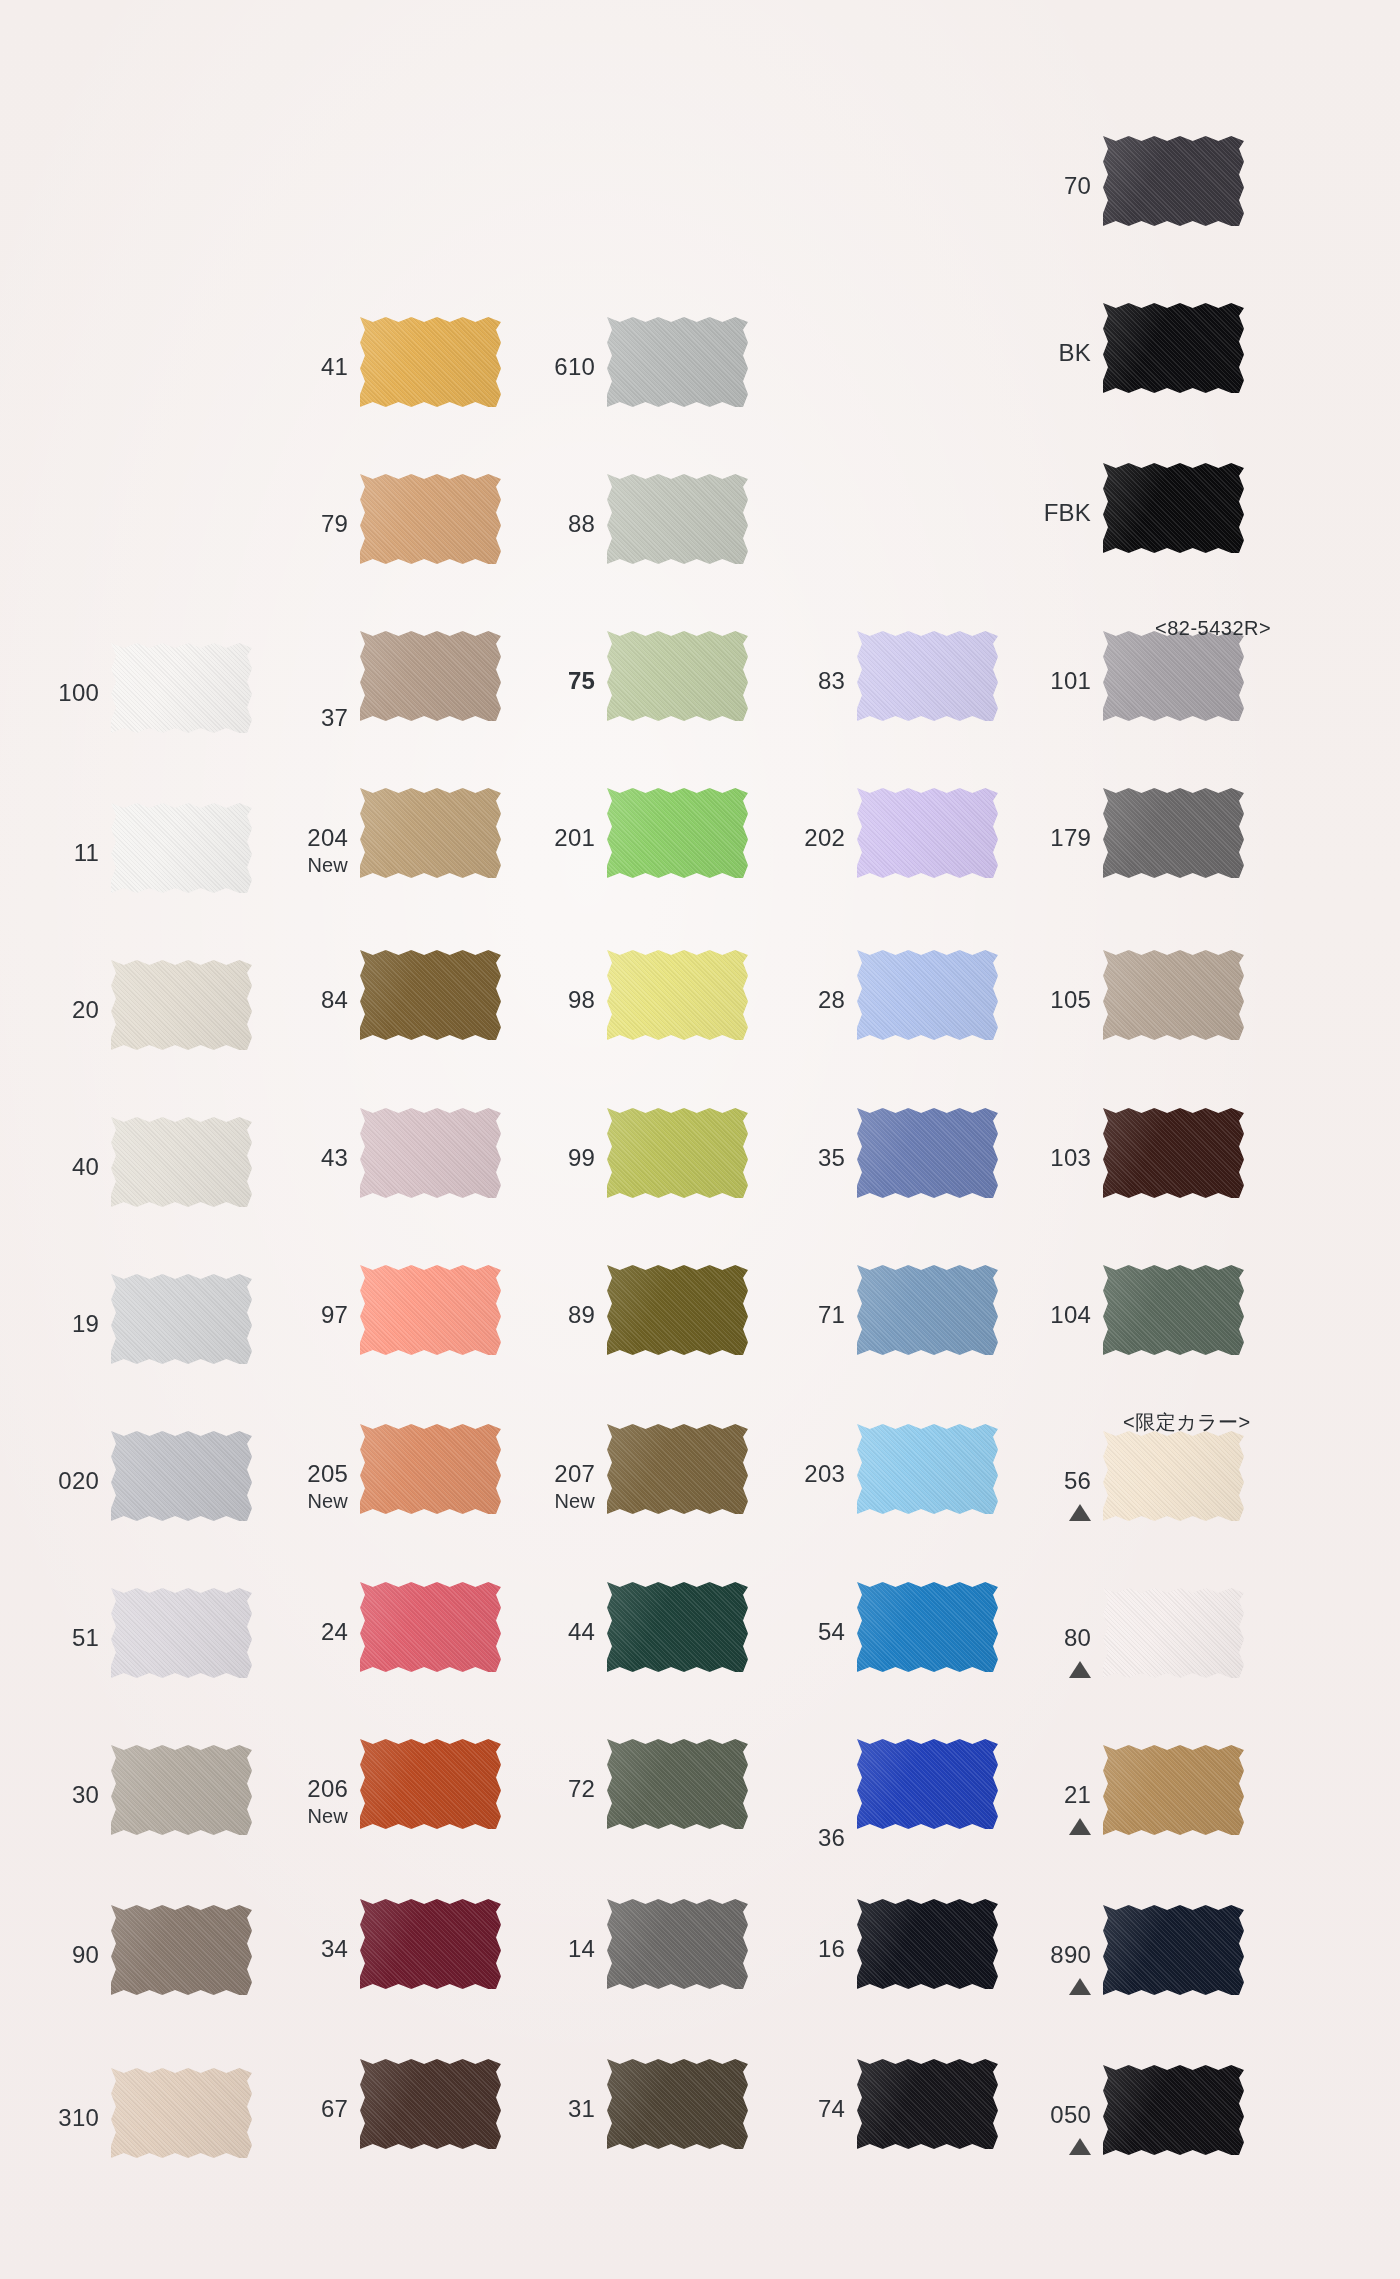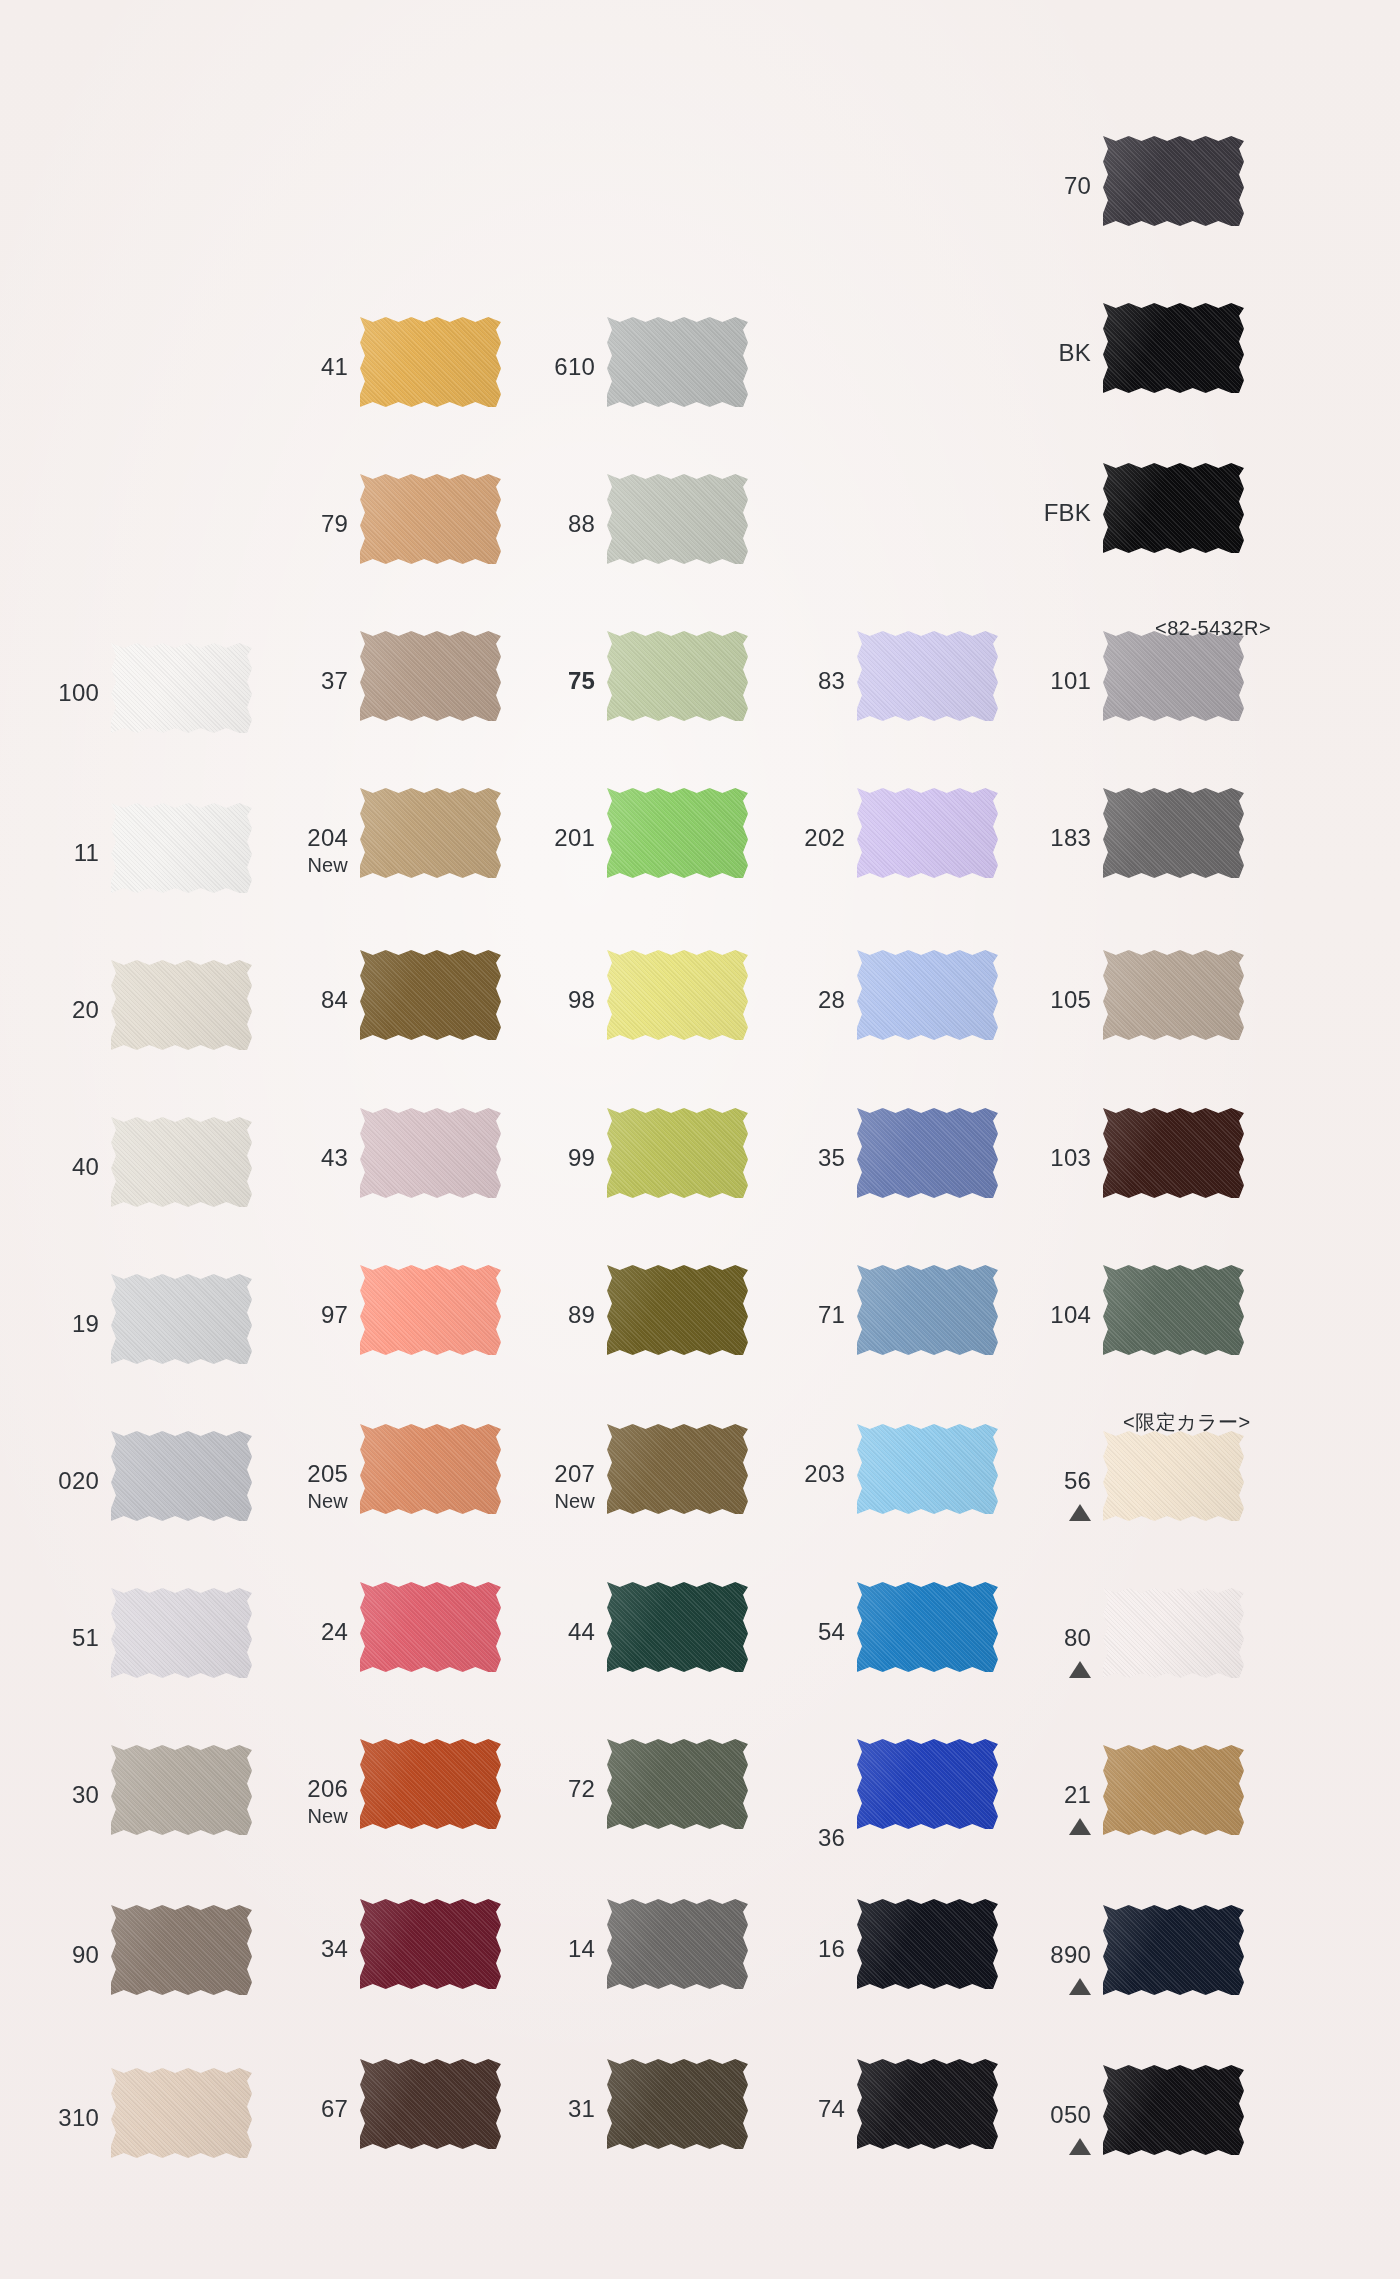--- a/index.html
+++ b/index.html
@@ -185,21 +185,21 @@
           <div class="sheen"></div>
         </div>
       </div>
       <div class="code" style="left: 240px; top: 512px; width: 108px;">79</div>
       <div class="cell" style="left: 360px; top: 631px;">
         <div class="swatch" style="width: 141px; height: 90px; background: rgb(181, 158, 140); clip-path: polygon(0px 0px, 12.82px 5px, 25.64px 0px, 38.45px 5px, 51.27px 0px, 64.09px 5px, 76.91px 0px, 89.73px 5px, 102.55px 0px, 115.36px 5px, 128.18px 0px, 141px 5px, 136px 12.86px, 141px 25.71px, 136px 38.57px, 141px 51.43px, 136px 64.29px, 141px 77.14px, 136px 90px, 128.18px 90px, 115.36px 85px, 102.55px 90px, 89.73px 85px, 76.91px 90px, 64.09px 85px, 51.27px 90px, 38.45px 85px, 25.64px 90px, 12.82px 85px, 0px 90px, 0px 77.14px, 5px 64.29px, 0px 51.43px, 5px 38.57px, 0px 25.71px, 5px 12.86px);">
           <div class="twill"></div>
           <div class="sheen"></div>
         </div>
       </div>
-      <div class="code" style="left: 240px; top: 669px; width: 108px;">37</div>
+      <div class="code" style="left: 240px; top: 706px; width: 108px;">37</div>
       <div class="cell" style="left: 360px; top: 788px;">
         <div class="swatch" style="width: 141px; height: 90px; background: rgb(191, 163, 123); clip-path: polygon(0px 0px, 12.82px 5px, 25.64px 0px, 38.45px 5px, 51.27px 0px, 64.09px 5px, 76.91px 0px, 89.73px 5px, 102.55px 0px, 115.36px 5px, 128.18px 0px, 141px 5px, 136px 12.86px, 141px 25.71px, 136px 38.57px, 141px 51.43px, 136px 64.29px, 141px 77.14px, 136px 90px, 128.18px 90px, 115.36px 85px, 102.55px 90px, 89.73px 85px, 76.91px 90px, 64.09px 85px, 51.27px 90px, 38.45px 85px, 25.64px 90px, 12.82px 85px, 0px 90px, 0px 77.14px, 5px 64.29px, 0px 51.43px, 5px 38.57px, 0px 25.71px, 5px 12.86px);">
           <div class="twill"></div>
           <div class="sheen"></div>
         </div>
       </div>
       <div class="code" style="left: 240px; top: 826px; width: 108px;">204</div>
       <div class="code" style="left: 240px; top: 855px; width: 108px; font-size: 20px;">New</div>
       <div class="cell" style="left: 360px; top: 950px;">
         <div class="swatch" style="width: 141px; height: 90px; background: rgb(124, 98, 52); clip-path: polygon(0px 0px, 12.82px 5px, 25.64px 0px, 38.45px 5px, 51.27px 0px, 64.09px 5px, 76.91px 0px, 89.73px 5px, 102.55px 0px, 115.36px 5px, 128.18px 0px, 141px 5px, 136px 12.86px, 141px 25.71px, 136px 38.57px, 141px 51.43px, 136px 64.29px, 141px 77.14px, 136px 90px, 128.18px 90px, 115.36px 85px, 102.55px 90px, 89.73px 85px, 76.91px 90px, 64.09px 85px, 51.27px 90px, 38.45px 85px, 25.64px 90px, 12.82px 85px, 0px 90px, 0px 77.14px, 5px 64.29px, 0px 51.43px, 5px 38.57px, 0px 25.71px, 5px 12.86px);">
@@ -441,21 +441,21 @@
           <div class="sheen"></div>
         </div>
       </div>
       <div class="code" style="left: 983px; top: 669px; width: 108px;">101</div>
       <div class="cell" style="left: 1103px; top: 788px;">
         <div class="swatch" style="width: 141px; height: 90px; background: rgb(108, 106, 107); clip-path: polygon(0px 0px, 12.82px 5px, 25.64px 0px, 38.45px 5px, 51.27px 0px, 64.09px 5px, 76.91px 0px, 89.73px 5px, 102.55px 0px, 115.36px 5px, 128.18px 0px, 141px 5px, 136px 12.86px, 141px 25.71px, 136px 38.57px, 141px 51.43px, 136px 64.29px, 141px 77.14px, 136px 90px, 128.18px 90px, 115.36px 85px, 102.55px 90px, 89.73px 85px, 76.91px 90px, 64.09px 85px, 51.27px 90px, 38.45px 85px, 25.64px 90px, 12.82px 85px, 0px 90px, 0px 77.14px, 5px 64.29px, 0px 51.43px, 5px 38.57px, 0px 25.71px, 5px 12.86px);">
           <div class="twill"></div>
           <div class="sheen"></div>
         </div>
       </div>
-      <div class="code" style="left: 983px; top: 826px; width: 108px;">183</div>
+      <div class="code" style="left: 983px; top: 826px; width: 108px;">179</div>
       <div class="cell" style="left: 1103px; top: 950px;">
         <div class="swatch" style="width: 141px; height: 90px; background: rgb(183, 167, 152); clip-path: polygon(0px 0px, 12.82px 5px, 25.64px 0px, 38.45px 5px, 51.27px 0px, 64.09px 5px, 76.91px 0px, 89.73px 5px, 102.55px 0px, 115.36px 5px, 128.18px 0px, 141px 5px, 136px 12.86px, 141px 25.71px, 136px 38.57px, 141px 51.43px, 136px 64.29px, 141px 77.14px, 136px 90px, 128.18px 90px, 115.36px 85px, 102.55px 90px, 89.73px 85px, 76.91px 90px, 64.09px 85px, 51.27px 90px, 38.45px 85px, 25.64px 90px, 12.82px 85px, 0px 90px, 0px 77.14px, 5px 64.29px, 0px 51.43px, 5px 38.57px, 0px 25.71px, 5px 12.86px);">
           <div class="twill"></div>
           <div class="sheen"></div>
         </div>
       </div>
       <div class="code" style="left: 983px; top: 988px; width: 108px;">105</div>
       <div class="cell" style="left: 1103px; top: 1108px;">
         <div class="swatch" style="width: 141px; height: 90px; background: rgb(60, 29, 24); clip-path: polygon(0px 0px, 12.82px 5px, 25.64px 0px, 38.45px 5px, 51.27px 0px, 64.09px 5px, 76.91px 0px, 89.73px 5px, 102.55px 0px, 115.36px 5px, 128.18px 0px, 141px 5px, 136px 12.86px, 141px 25.71px, 136px 38.57px, 141px 51.43px, 136px 64.29px, 141px 77.14px, 136px 90px, 128.18px 90px, 115.36px 85px, 102.55px 90px, 89.73px 85px, 76.91px 90px, 64.09px 85px, 51.27px 90px, 38.45px 85px, 25.64px 90px, 12.82px 85px, 0px 90px, 0px 77.14px, 5px 64.29px, 0px 51.43px, 5px 38.57px, 0px 25.71px, 5px 12.86px);">
           <div class="twill"></div>

